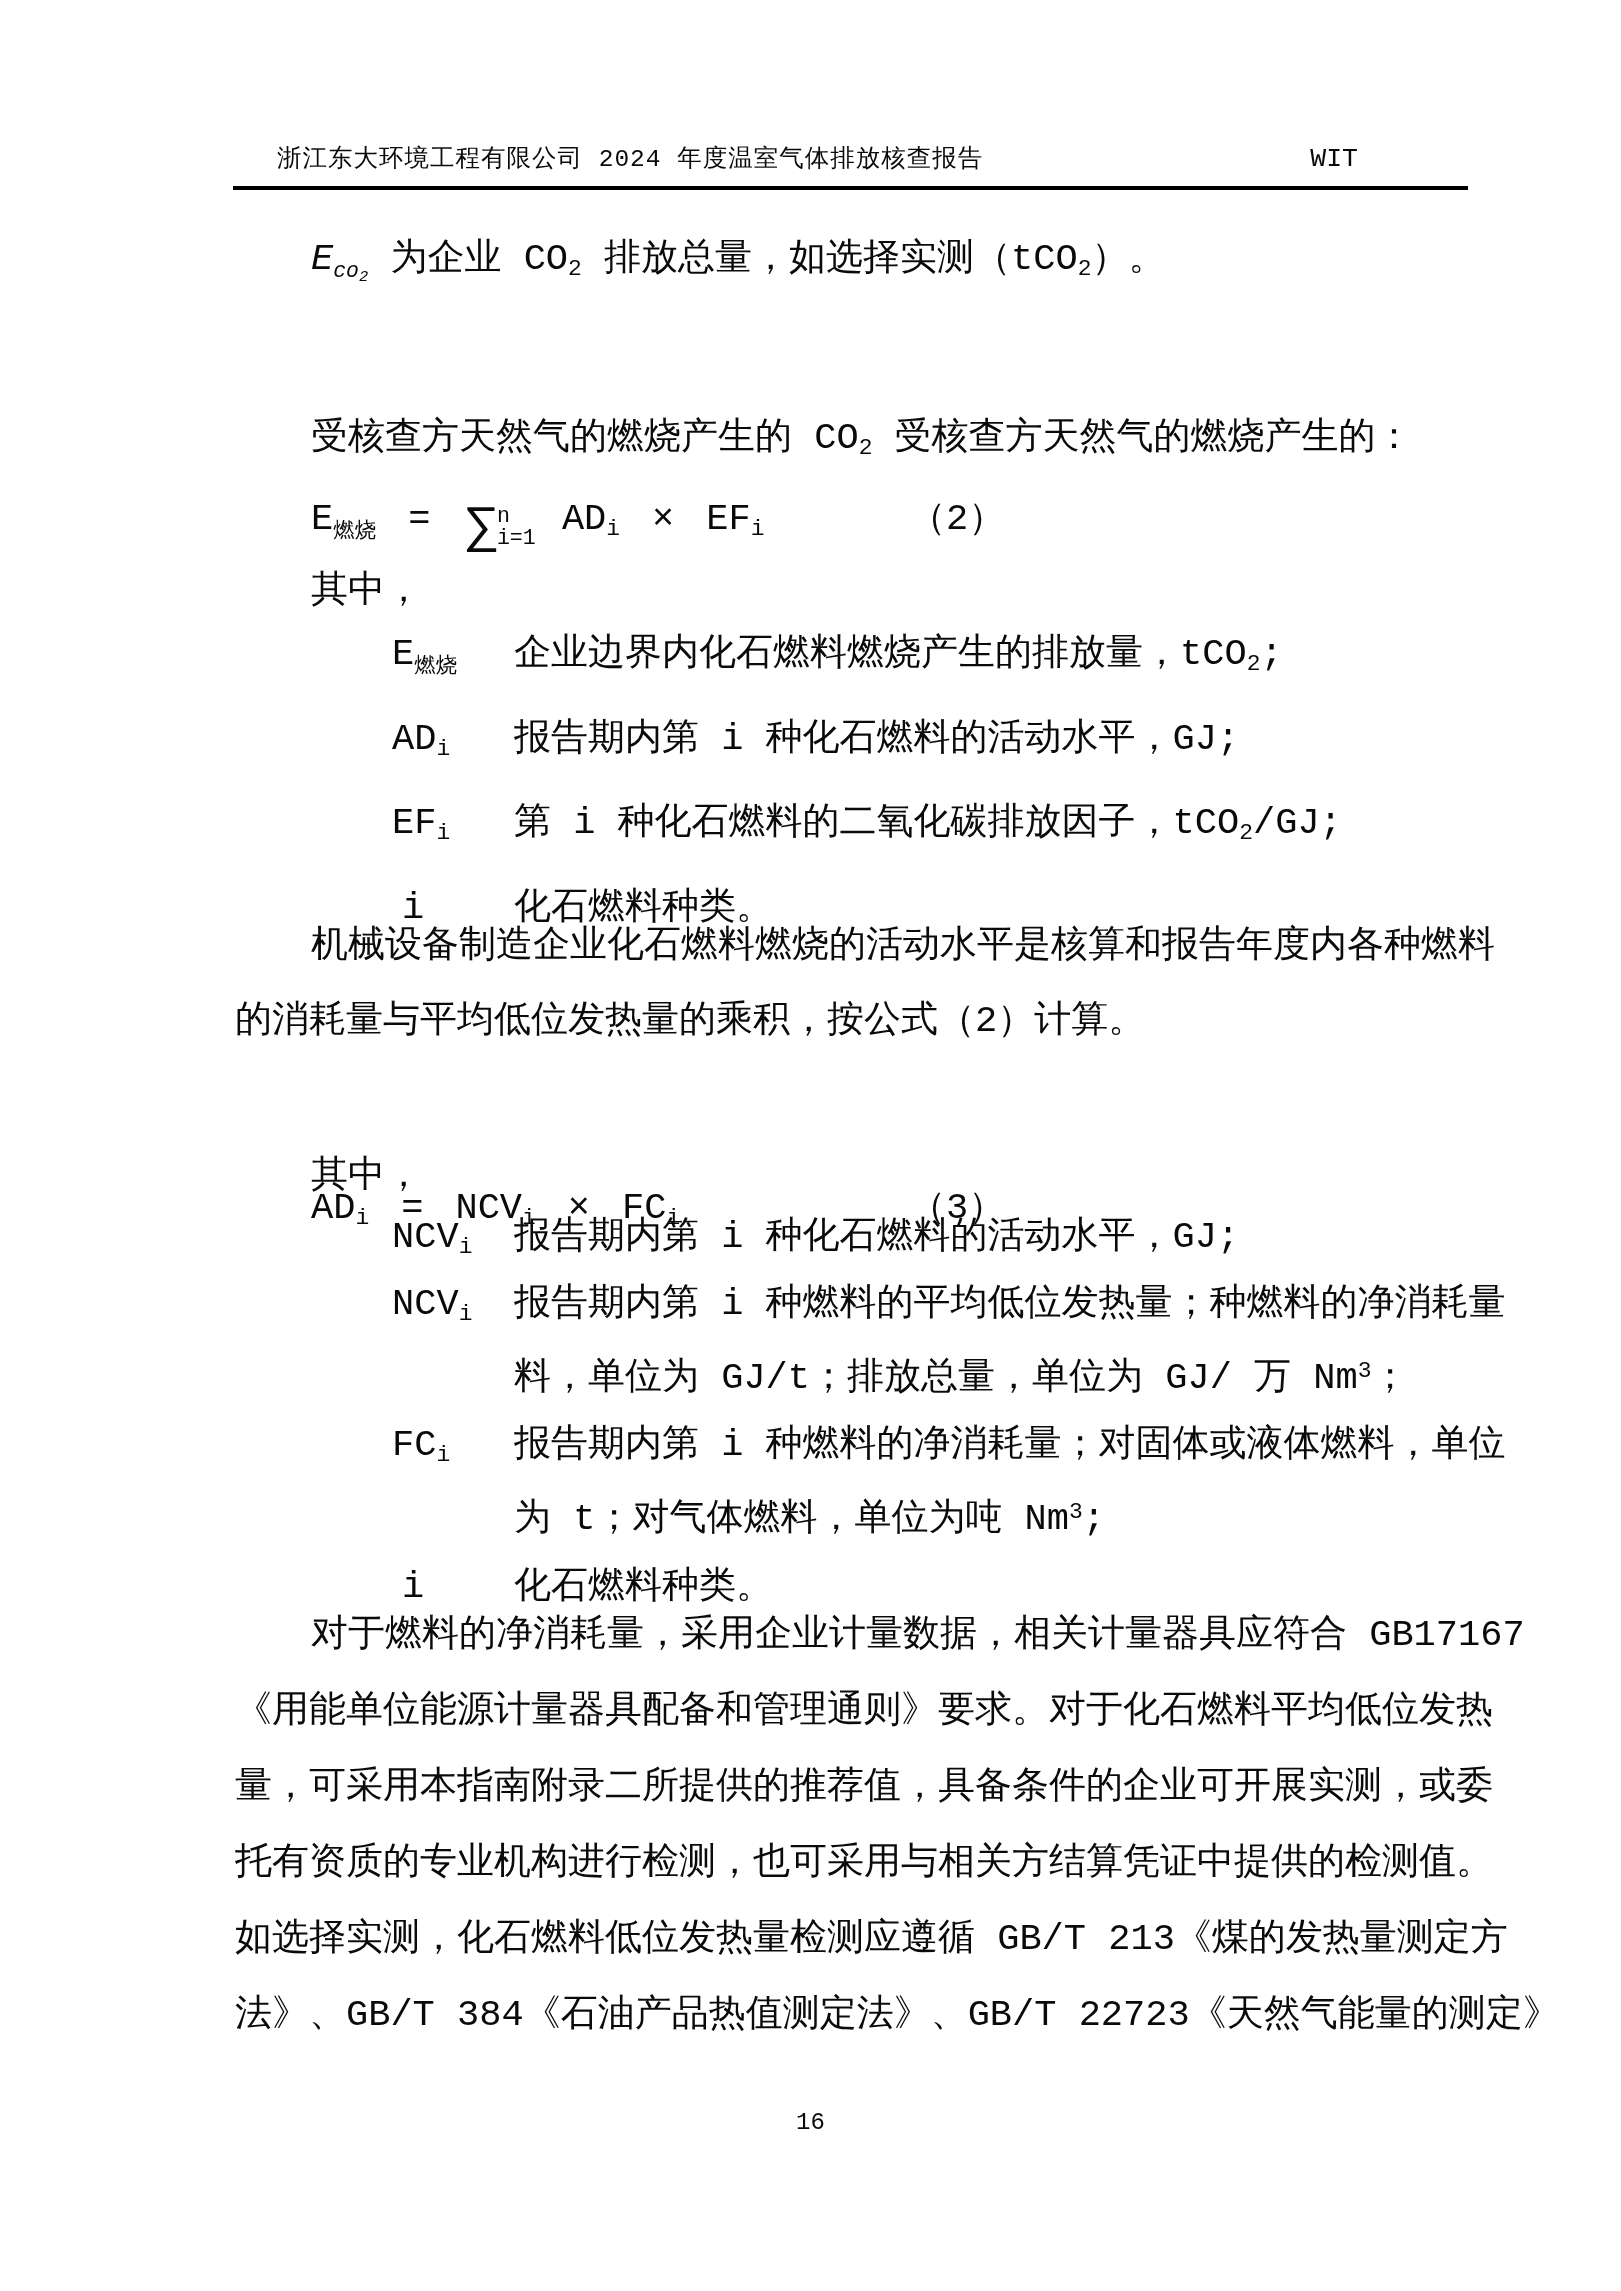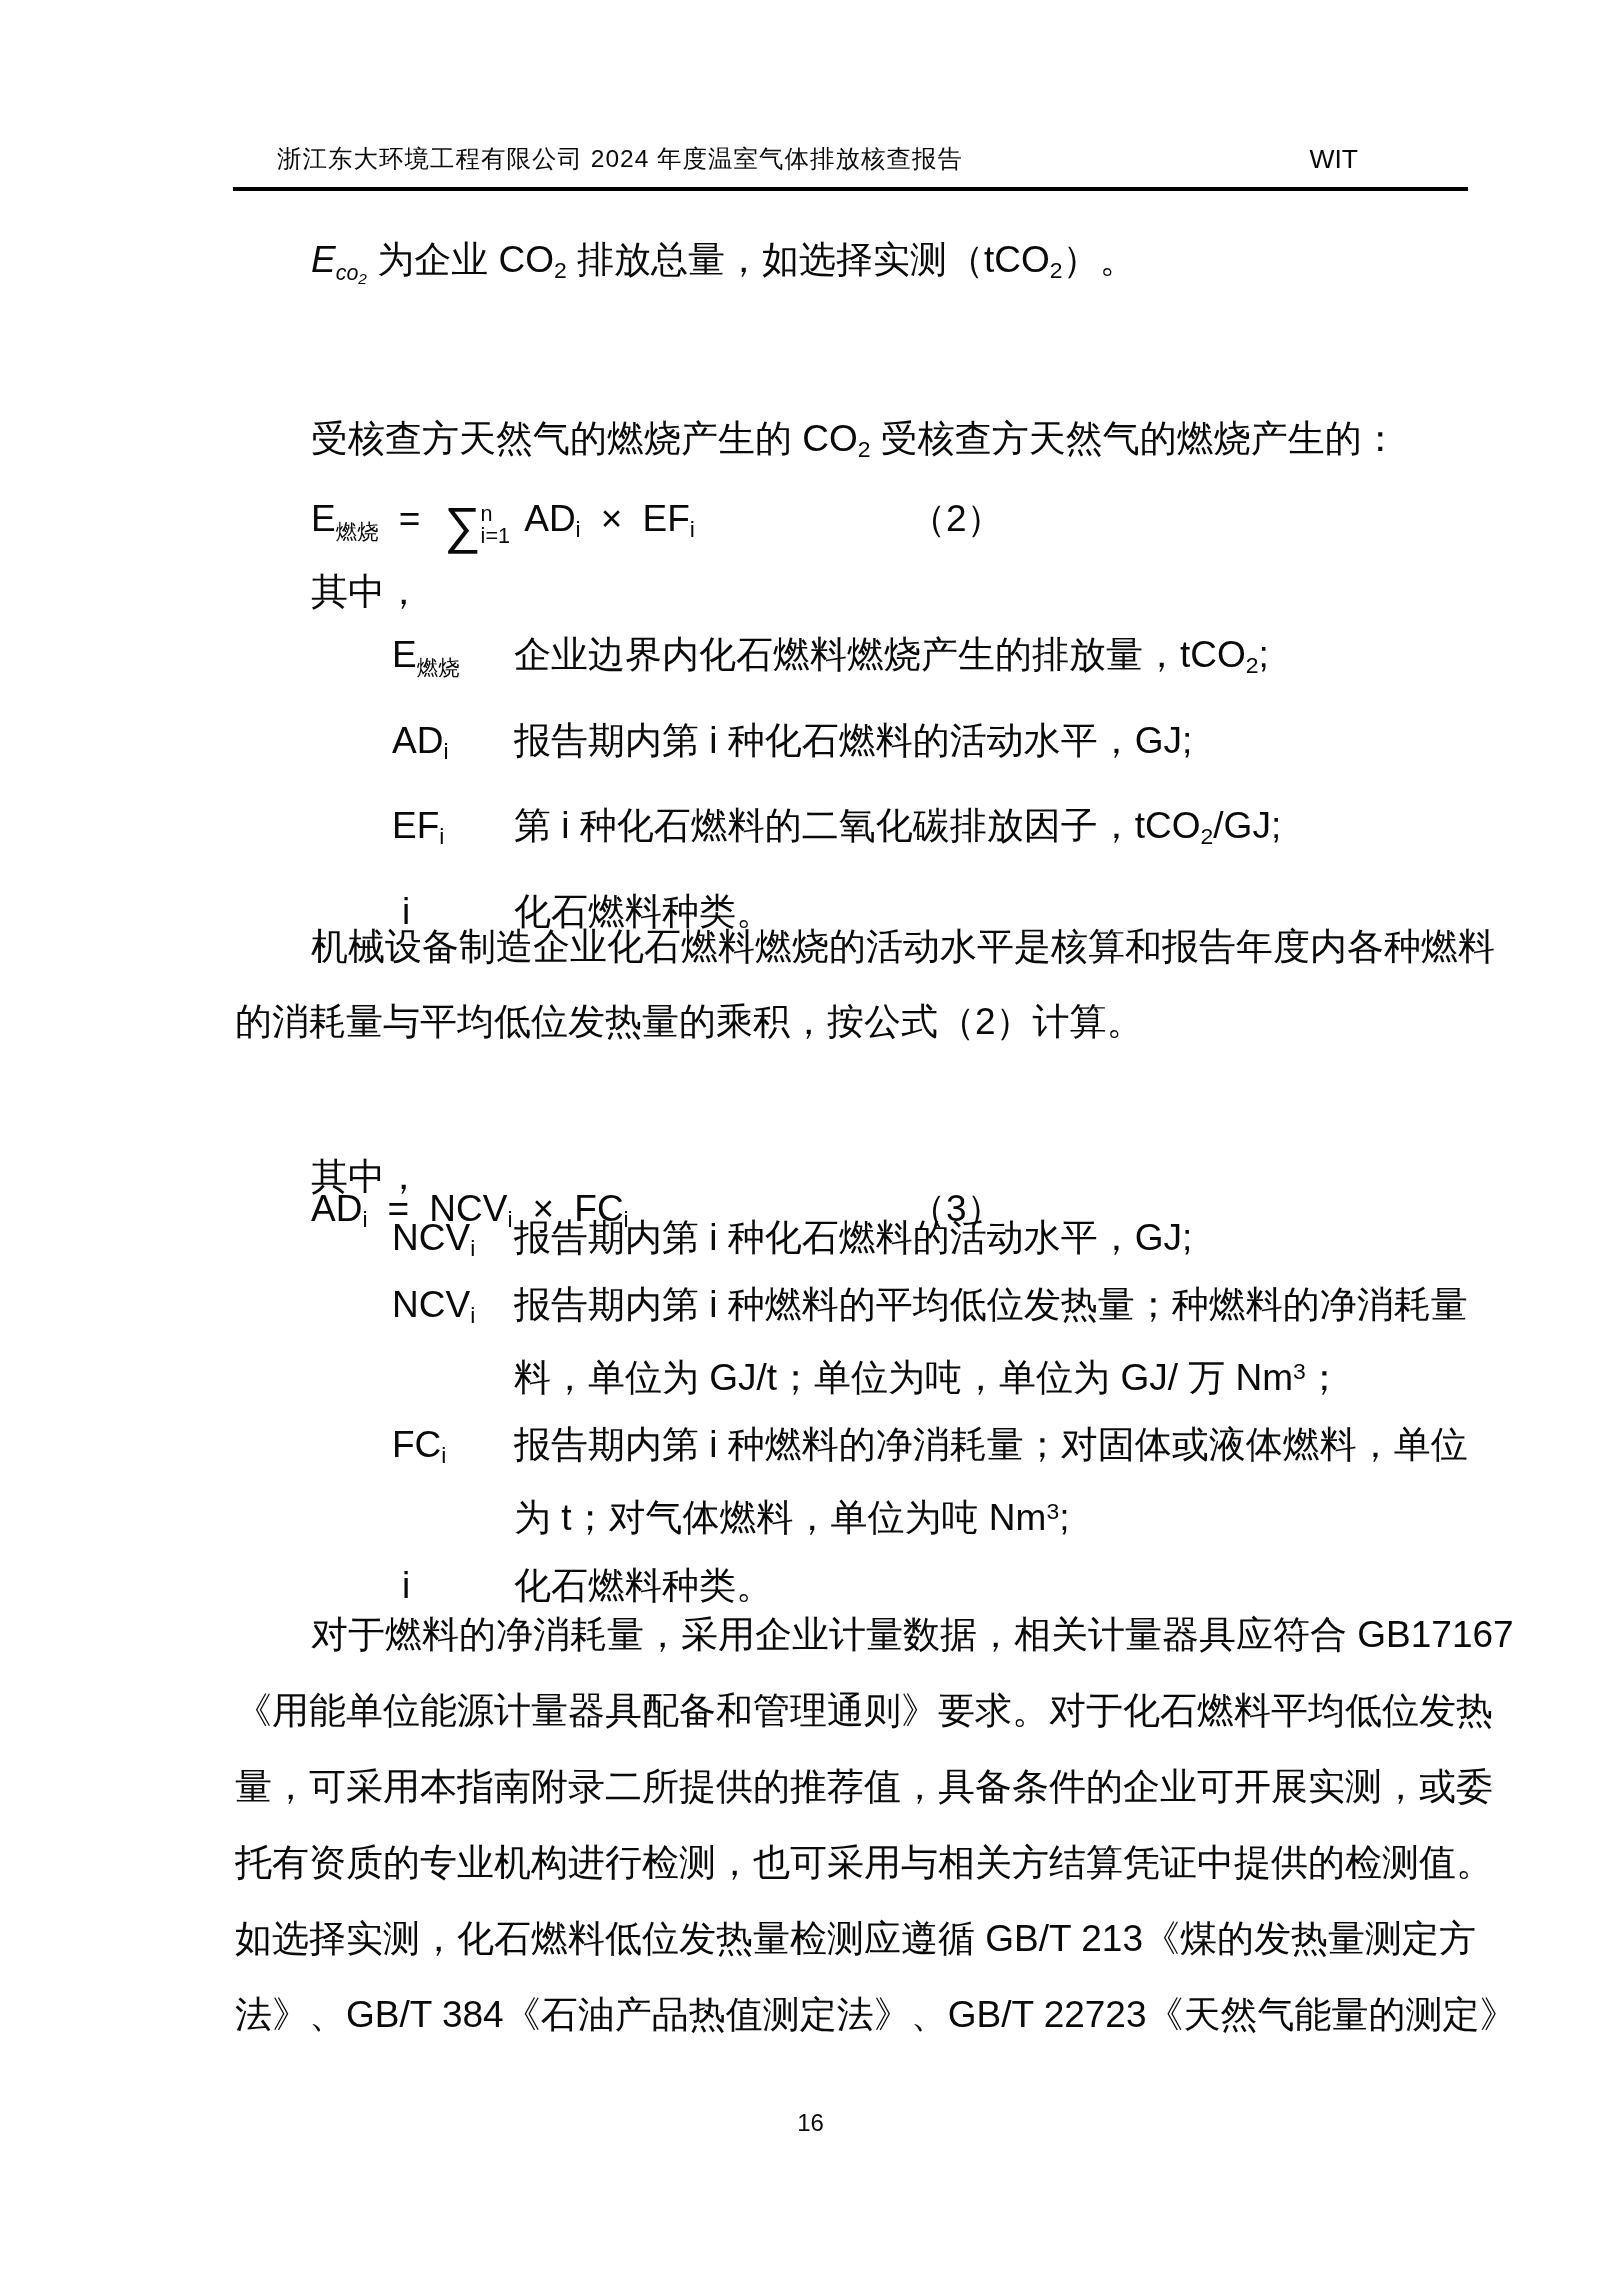--- a/index.html
+++ b/index.html
@@ -1,21 +1,21 @@
 <!DOCTYPE html>
 <html><head>
 <meta charset="utf-8">
 <style>
   html,body { margin:0; padding:0; background:#e8e8e8; }
   .page {
     position:relative;
     width:1621px; height:2292px;
     margin:0 auto;
     background:#ffffff;
-    font-family:Liberation Sans, sans-serif;
+    font-family:Liberation Mono, monospace;
     color:#0a0a0a;
     overflow:hidden;
   }
   
   .hdr {
     position:absolute; left:233px; right:153px; top:0;
     padding-top:120px;
   }
   .hdr-row {
     display:flex; justify-content:space-between; align-items:flex-end;
@@ -144,21 +144,21 @@
   </div>
 
   <div class="blk dl2" style="top:1204px">
     <div class="def-row">
       <span class="def-term"><span>NCV</span><span class="sub">i</span></span>
       <div class="def-text def-line">报告期内第 i 种化石燃料的活动水平，GJ;</div>
     </div>
     <div class="def-row">
       <span class="def-term"><span>NCV</span><span class="sub">i</span></span>
       <div class="def-text def-line">报告期内第 i 种燃料的平均低位发热量；种燃料的净消耗量</div>
-      <div class="def-text def-line"><span>料，单位为 GJ/t；单位为吨，单位为 GJ/ 万 Nm</span><span class="sup">3</span><span>；</span></div>
+      <div class="def-text def-line"><span>料，单位为 GJ/t；排放总量，单位为 GJ/ 万 Nm</span><span class="sup">3</span><span>；</span></div>
     </div>
     <div class="def-row">
       <span class="def-term"><span>FC</span><span class="sub">i</span></span>
       <div class="def-text def-line">报告期内第 i 种燃料的净消耗量；对固体或液体燃料，单位</div>
       <div class="def-text def-line"><span>为 t；对气体燃料，单位为吨 Nm</span><span class="sup">3</span><span>;</span></div>
     </div>
     <div class="def-row">
       <span class="def-term" style="left:167px"><span>i</span><span class="sub"></span></span>
       <div class="def-text def-line">化石燃料种类。</div>
     </div>

